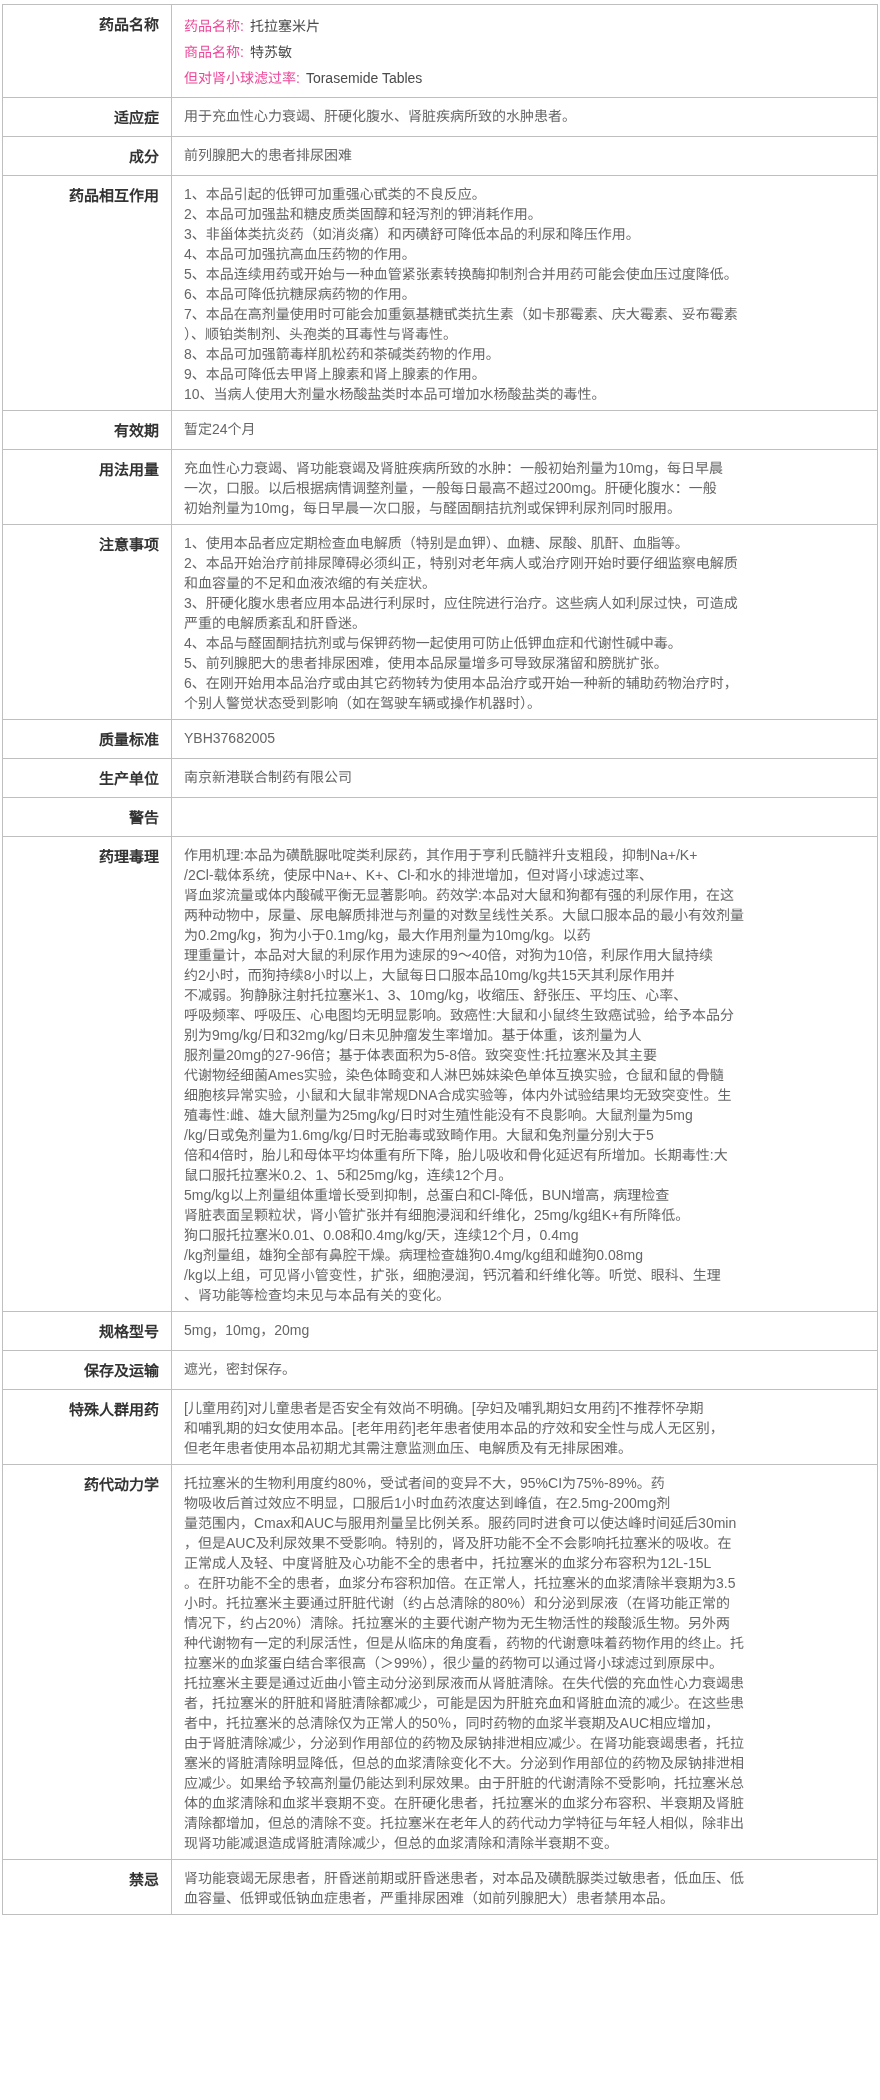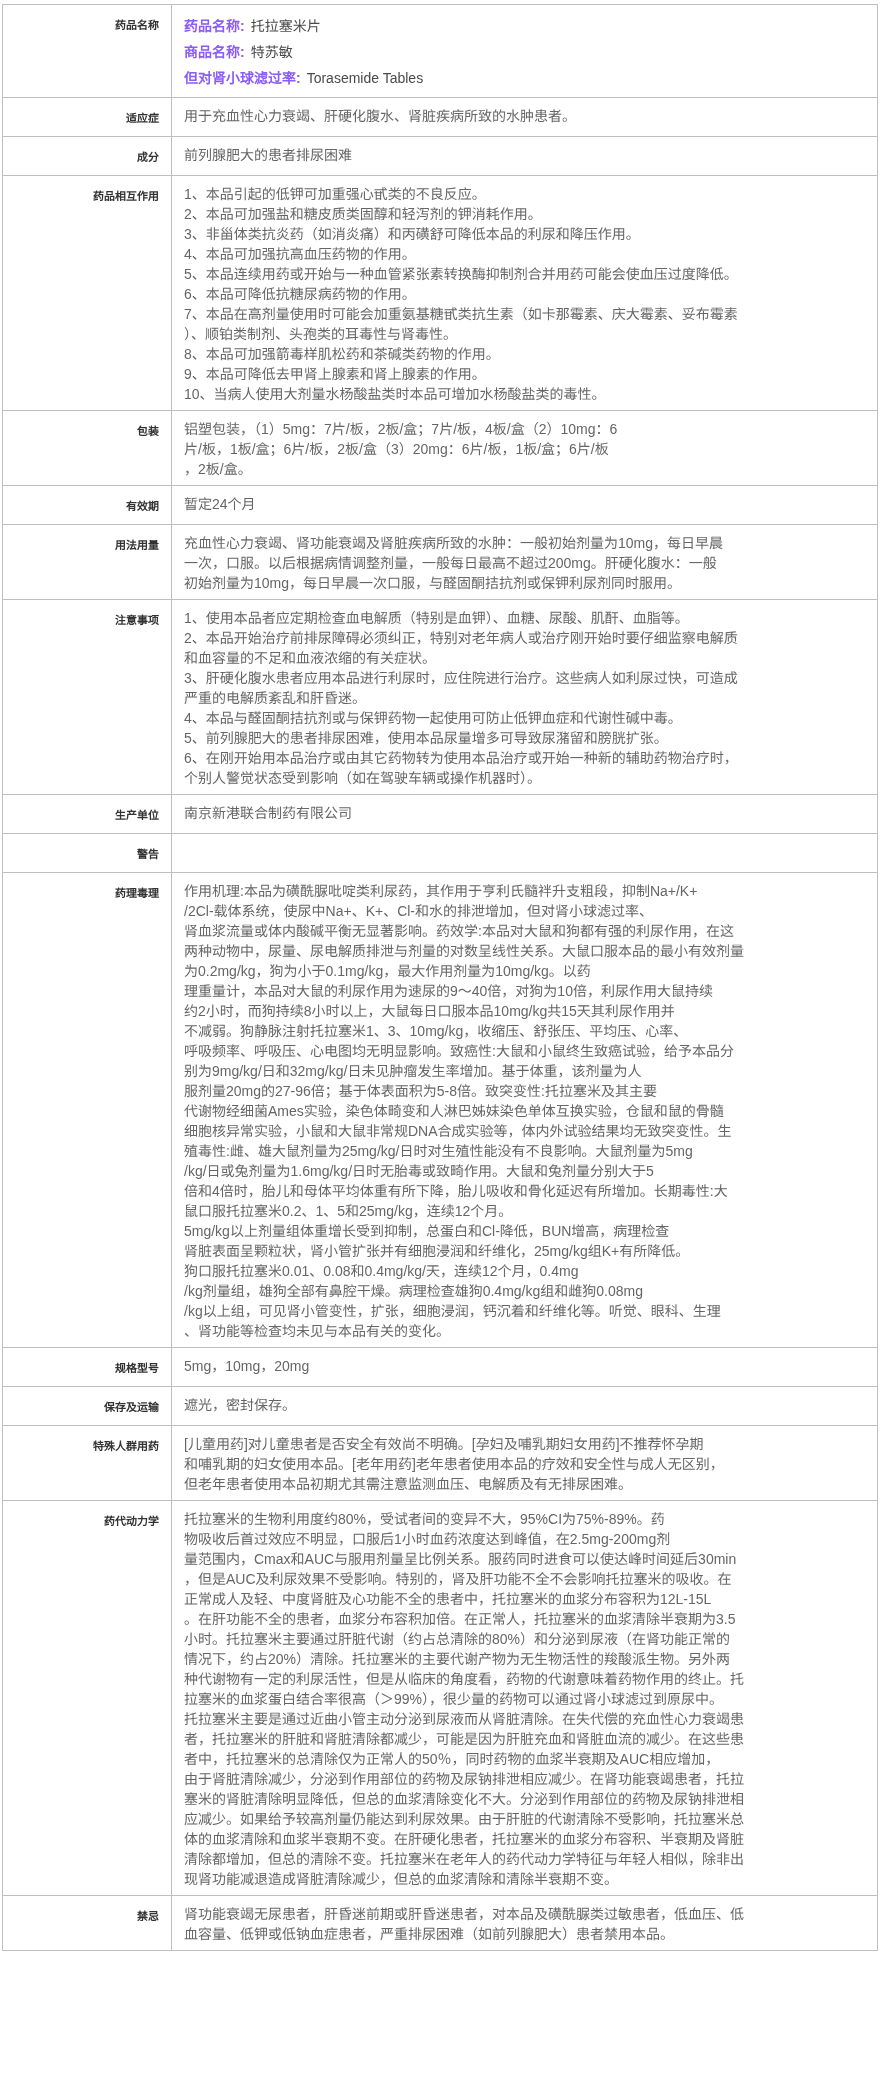--- a/index.html
+++ b/index.html
@@ -16,21 +16,21 @@
     border-collapse: collapse;
     width: 100%;
     table-layout: fixed;
   }
   table.drug-table th.row-label {
     width: 150px;
     border: 1px solid #bfbfbf;
     vertical-align: top;
     text-align: right;
     padding: 10px 12px 8px 6px;
-    font-size: 11px;
+    font-size: 15px;
     font-weight: bold;
     color: #333333;
     line-height: 20px;
     background: #ffffff;
   }
   table.drug-table td.row-content {
     border: 1px solid #bfbfbf;
     vertical-align: top;
     padding: 8px 20px 6px 12px;
     font-size: 14px;
@@ -38,23 +38,22 @@
     line-height: 20px;
     white-space: pre-wrap;
     word-break: break-all;
     background: #ffffff;
   }
   td.row-content .field-line {
     line-height: 26px;
     white-space: normal;
   }
   td.row-content .field-k {
-    color: #8b5cf6;
+    color: #ec4899;
     margin-right: 6px;
-    font-weight: bold;
   }
   td.row-content .field-v {
     color: #4a4a4a;
   }
 </style>
 </head>
 <body>
 
 <div class="page">
   <table class="drug-table">
@@ -79,46 +78,44 @@
 4、本品可加强抗高血压药物的作用。
 5、本品连续用药或开始与一种血管紧张素转换酶抑制剂合并用药可能会使血压过度降低。
 6、本品可降低抗糖尿病药物的作用。
 7、本品在高剂量使用时可能会加重氨基糖甙类抗生素（如卡那霉素、庆大霉素、妥布霉素
 ）、顺铂类制剂、头孢类的耳毒性与肾毒性。
 8、本品可加强箭毒样肌松药和茶碱类药物的作用。
 9、本品可降低去甲肾上腺素和肾上腺素的作用。
 10、当病人使用大剂量水杨酸盐类时本品可增加水杨酸盐类的毒性。</td>
         </tr>
         <tr>
-          <th class="row-label">包装</th>
-          <td class="row-content">铝塑包装，（1）5mg：7片/板，2板/盒；7片/板，4板/盒（2）10mg：6
-片/板，1板/盒；6片/板，2板/盒（3）20mg：6片/板，1板/盒；6片/板
-，2板/盒。</td>
-        </tr>
-        <tr>
           <th class="row-label">有效期</th>
           <td class="row-content">暂定24个月</td>
         </tr>
         <tr>
           <th class="row-label">用法用量</th>
           <td class="row-content">充血性心力衰竭、肾功能衰竭及肾脏疾病所致的水肿：一般初始剂量为10mg，每日早晨
 一次，口服。以后根据病情调整剂量，一般每日最高不超过200mg。肝硬化腹水：一般
 初始剂量为10mg，每日早晨一次口服，与醛固酮拮抗剂或保钾利尿剂同时服用。</td>
         </tr>
         <tr>
           <th class="row-label">注意事项</th>
           <td class="row-content">1、使用本品者应定期检查血电解质（特别是血钾）、血糖、尿酸、肌酐、血脂等。
 2、本品开始治疗前排尿障碍必须纠正，特别对老年病人或治疗刚开始时要仔细监察电解质
 和血容量的不足和血液浓缩的有关症状。
 3、肝硬化腹水患者应用本品进行利尿时，应住院进行治疗。这些病人如利尿过快，可造成
 严重的电解质紊乱和肝昏迷。
 4、本品与醛固酮拮抗剂或与保钾药物一起使用可防止低钾血症和代谢性碱中毒。
 5、前列腺肥大的患者排尿困难，使用本品尿量增多可导致尿潴留和膀胱扩张。
 6、在刚开始用本品治疗或由其它药物转为使用本品治疗或开始一种新的辅助药物治疗时，
 个别人警觉状态受到影响（如在驾驶车辆或操作机器时）。</td>
+        </tr>
+        <tr>
+          <th class="row-label">质量标准</th>
+          <td class="row-content">YBH37682005</td>
         </tr>
         <tr>
           <th class="row-label">生产单位</th>
           <td class="row-content">南京新港联合制药有限公司</td>
         </tr>
         <tr>
           <th class="row-label">警告</th>
           <td class="row-content"></td>
         </tr>
         <tr>

